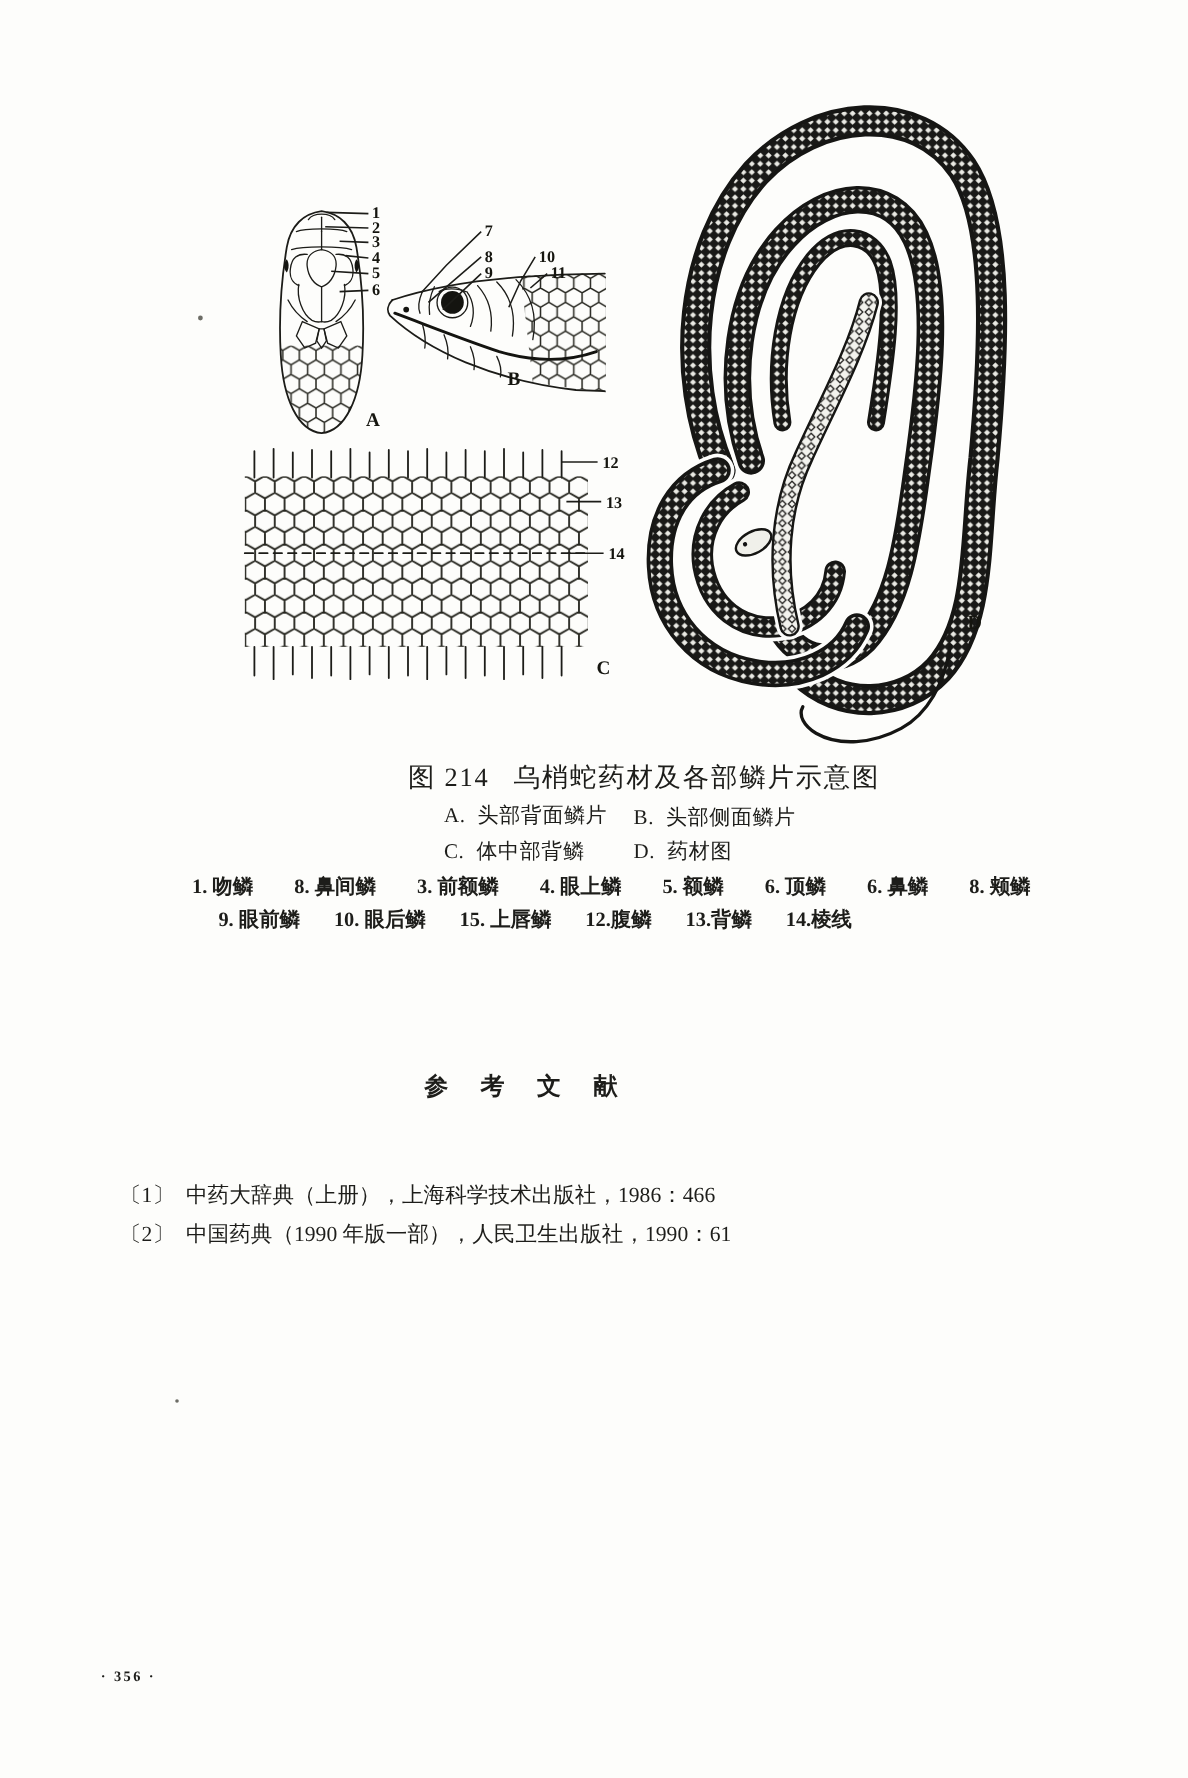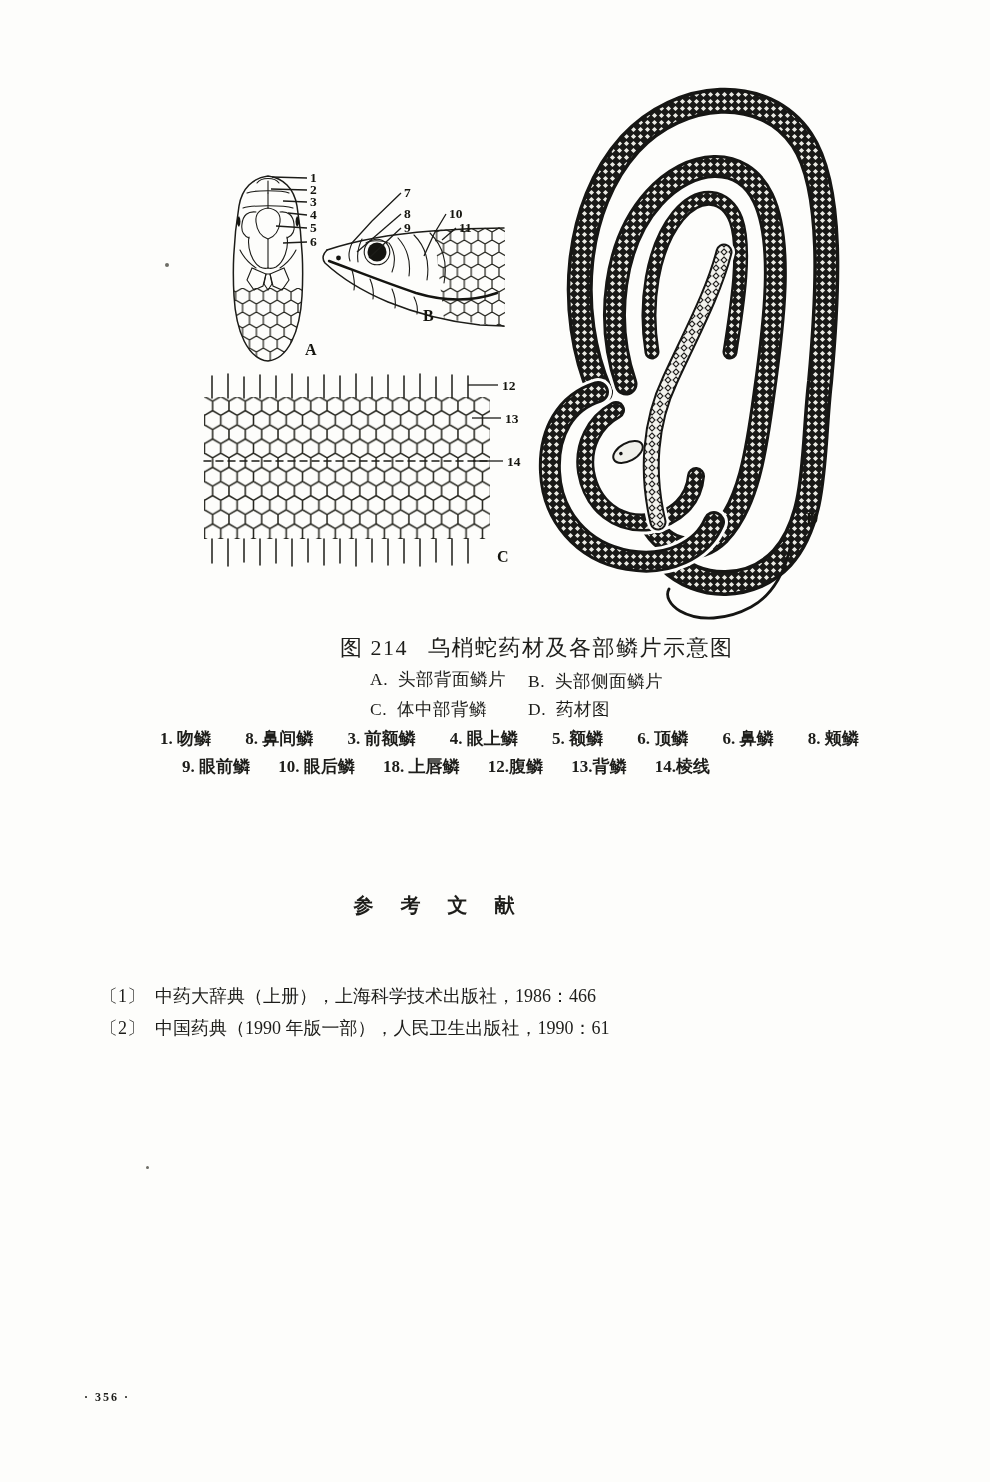--- a/index.html
+++ b/index.html
@@ -235,21 +235,21 @@
     <span>3. 前额鳞</span>
     <span>4. 眼上鳞</span>
     <span>5. 额鳞</span>
     <span>6. 顶鳞</span>
     <span>6. 鼻鳞</span>
     <span>8. 颊鳞</span>
   </div>
   <div class="abs legend legend-2" style="left:182px; top:755px">
     <span>9. 眼前鳞</span>
     <span>10. 眼后鳞</span>
-    <span>18. 上唇鳞</span>
+    <span>15. 上唇鳞</span>
     <span>12.腹鳞</span>
     <span>13.背鳞</span>
     <span>14.棱线</span>
   </div>
 
   <div class="abs refs-heading">参 考 文 献</div>
 
   <div class="ref-row" style="top:984px">
     <span class="ref-index">〔1〕</span>
     <span class="ref-text">中药大辞典（上册），上海科学技术出版社，1986：466</span>

